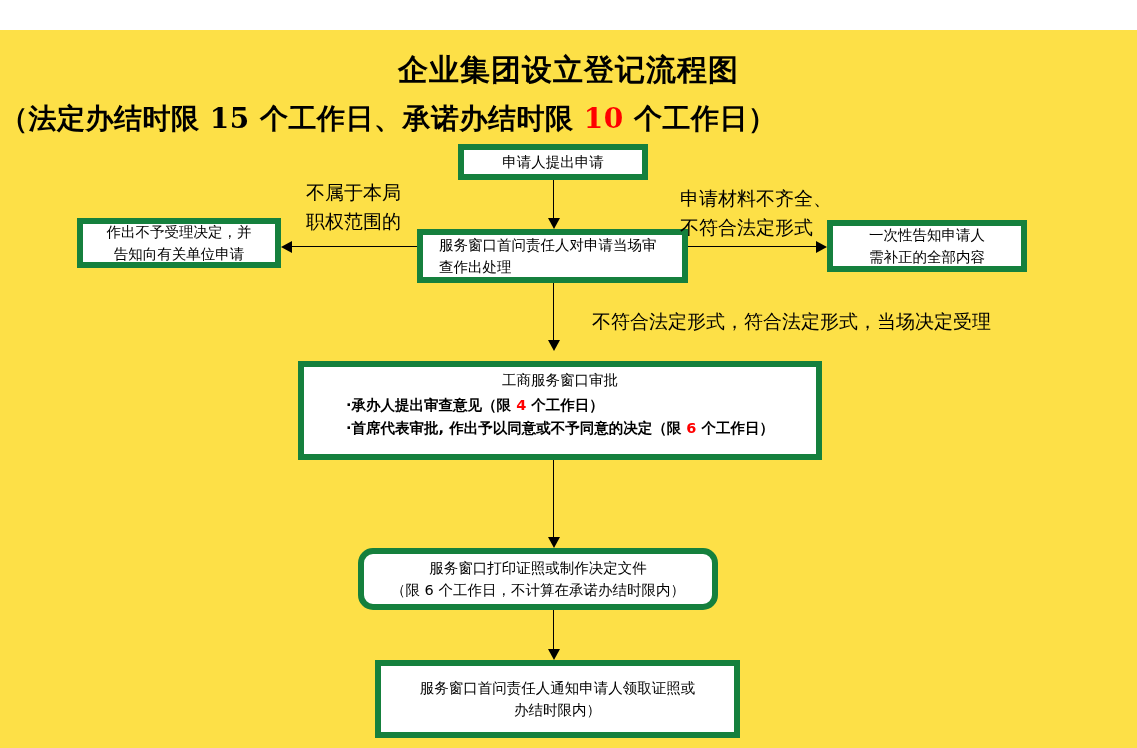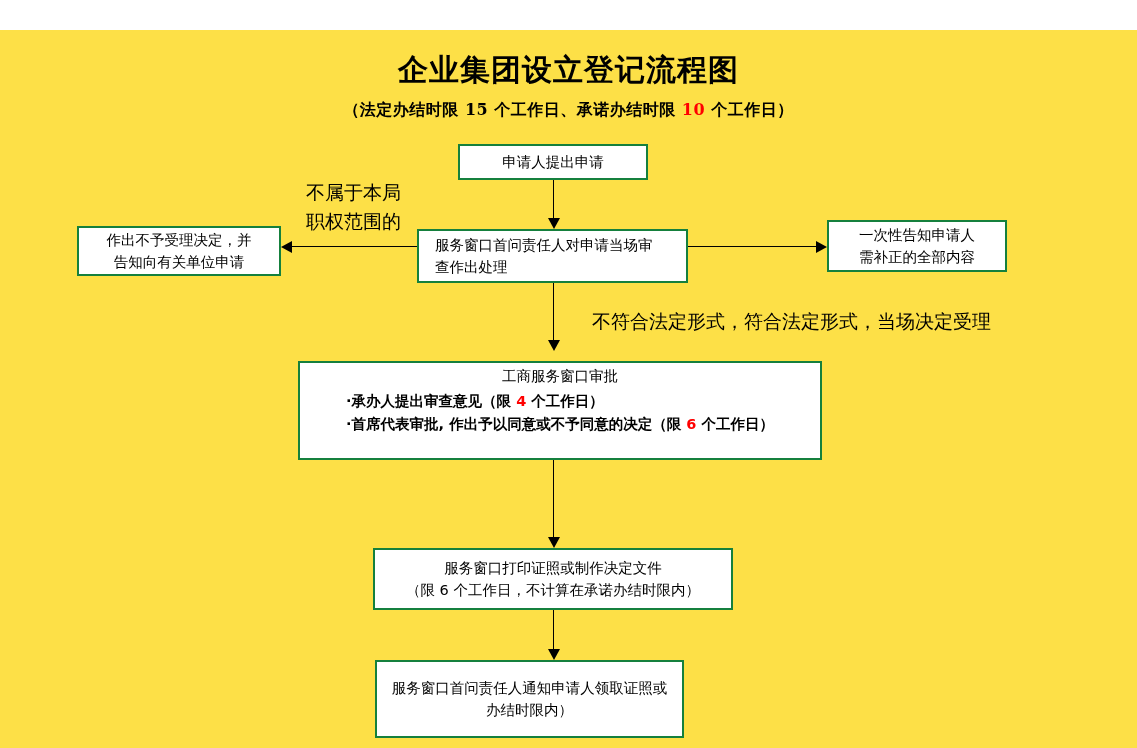--- a/index.html
+++ b/index.html
@@ -28,53 +28,53 @@
     font-family: "DejaVu Serif", "Liberation Serif", serif;
     font-weight: bold;
     font-size: 30px;
     letter-spacing: 1px;
   }
   .subtitle {
     position: absolute;
     left: 0;
     top: 70px;
     width: 1137px;
-    text-align: center;
+    text-align: left;
     font-family: "DejaVu Serif", "Liberation Serif", serif;
     font-weight: bold;
-    font-size: 16px;
+    font-size: 28px;
     letter-spacing: 0.5px;
   }
   .red { color: #ff0000; }
 
   .box {
     position: absolute;
     box-sizing: border-box;
-    border: 2px solid #15803d;
+    border: 6px solid #15803d;
     background: #ffffff;
     display: flex;
     flex-direction: column;
     align-items: center;
     justify-content: center;
     text-align: center;
     font-size: 14.5px;
     line-height: 1.55;
     padding: 2px 6px;
   }
   .box .line { display: block; white-space: nowrap; }
 
   .box-apply      { left: 458px; top: 114px; width: 190px; height: 36px; }
   .box-window     { left: 417px; top: 199px; width: 271px; height: 54px;
                     align-items: flex-start; text-align: left; padding-left: 16px; }
-  .box-reject     { left: 77px;  top: 196px; width: 204px; height: 50px; }
-  .box-notify     { left: 827px; top: 190px; width: 180px; height: 52px; }
+  .box-reject     { left: 77px;  top: 188px; width: 204px; height: 50px; }
+  .box-notify     { left: 827px; top: 190px; width: 200px; height: 52px; }
   .box-approval   { left: 298px; top: 331px; width: 524px; height: 99px;
                     justify-content: flex-start; padding-top: 2px; }
-  .box-print      { left: 373px; top: 518px; width: 360px; height: 62px; }
-  .box-final      { left: 375px; top: 630px; width: 309px; height: 78px; }
+  .box-print      { left: 358px; top: 518px; width: 360px; height: 62px; border-radius: 15px; }
+  .box-final      { left: 375px; top: 630px; width: 365px; height: 78px; }
 
   .bullets {
     margin-top: 3px;
     text-align: left;
     align-self: center;
   }
   .bullets .line { text-indent: 0; font-weight: bold; }
 
   .label {
     position: absolute;
@@ -145,20 +145,24 @@
     <span class="line">职权范围的</span>
   </div>
   <div class="hline" style="left:292px; top:216px; width:125px;"></div>
   <div class="arrow-left" style="left:281px; top:211px;"></div>
 
   <div class="box box-reject">
     <span class="line">作出不予受理决定，并</span>
     <span class="line">告知向有关单位申请</span>
   </div>
 
+  <div class="label lbl-incomplete">
+    <span class="line">申请材料不齐全、</span><br>
+    <span class="line">不符合法定形式</span>
+  </div>
   <div class="hline" style="left:688px; top:216px; width:128px;"></div>
   <div class="arrow-right" style="left:816px; top:211px;"></div>
 
   <div class="box box-notify">
     <span class="line">一次性告知申请人</span>
     <span class="line">需补正的全部内容</span>
   </div>
 
   <div class="vline" style="left:553px; top:253px; height:57px;"></div>
   <div class="arrow-down" style="left:548px; top:310px;"></div>

